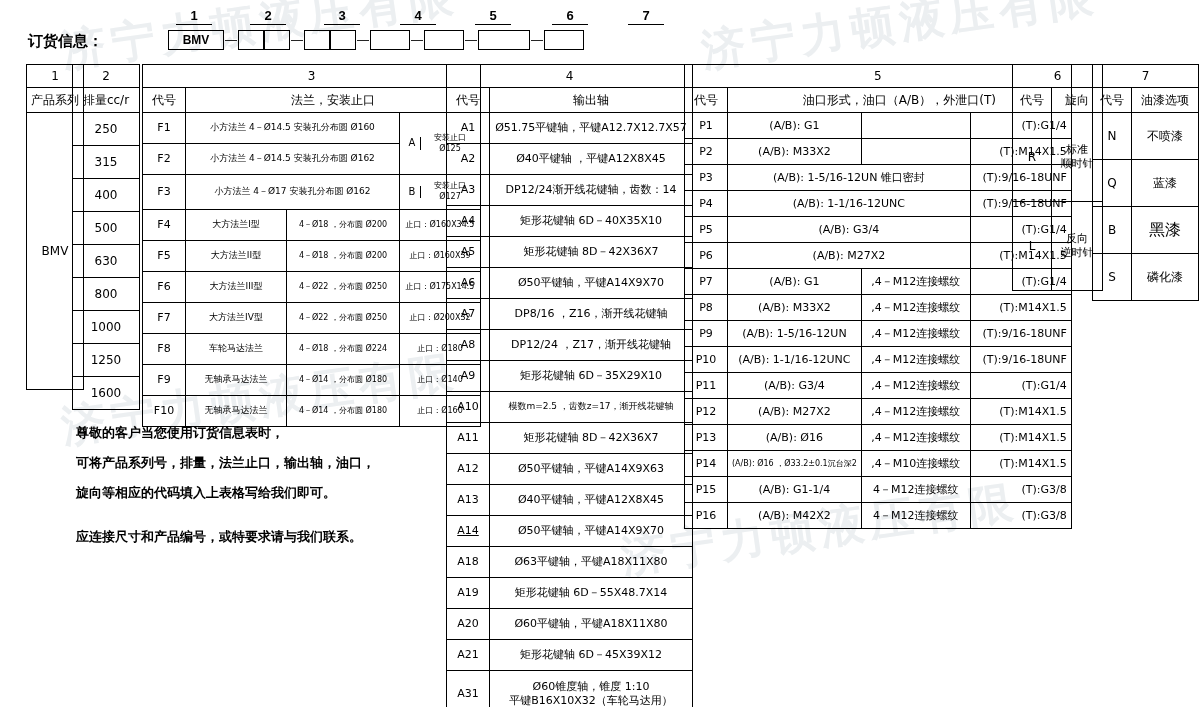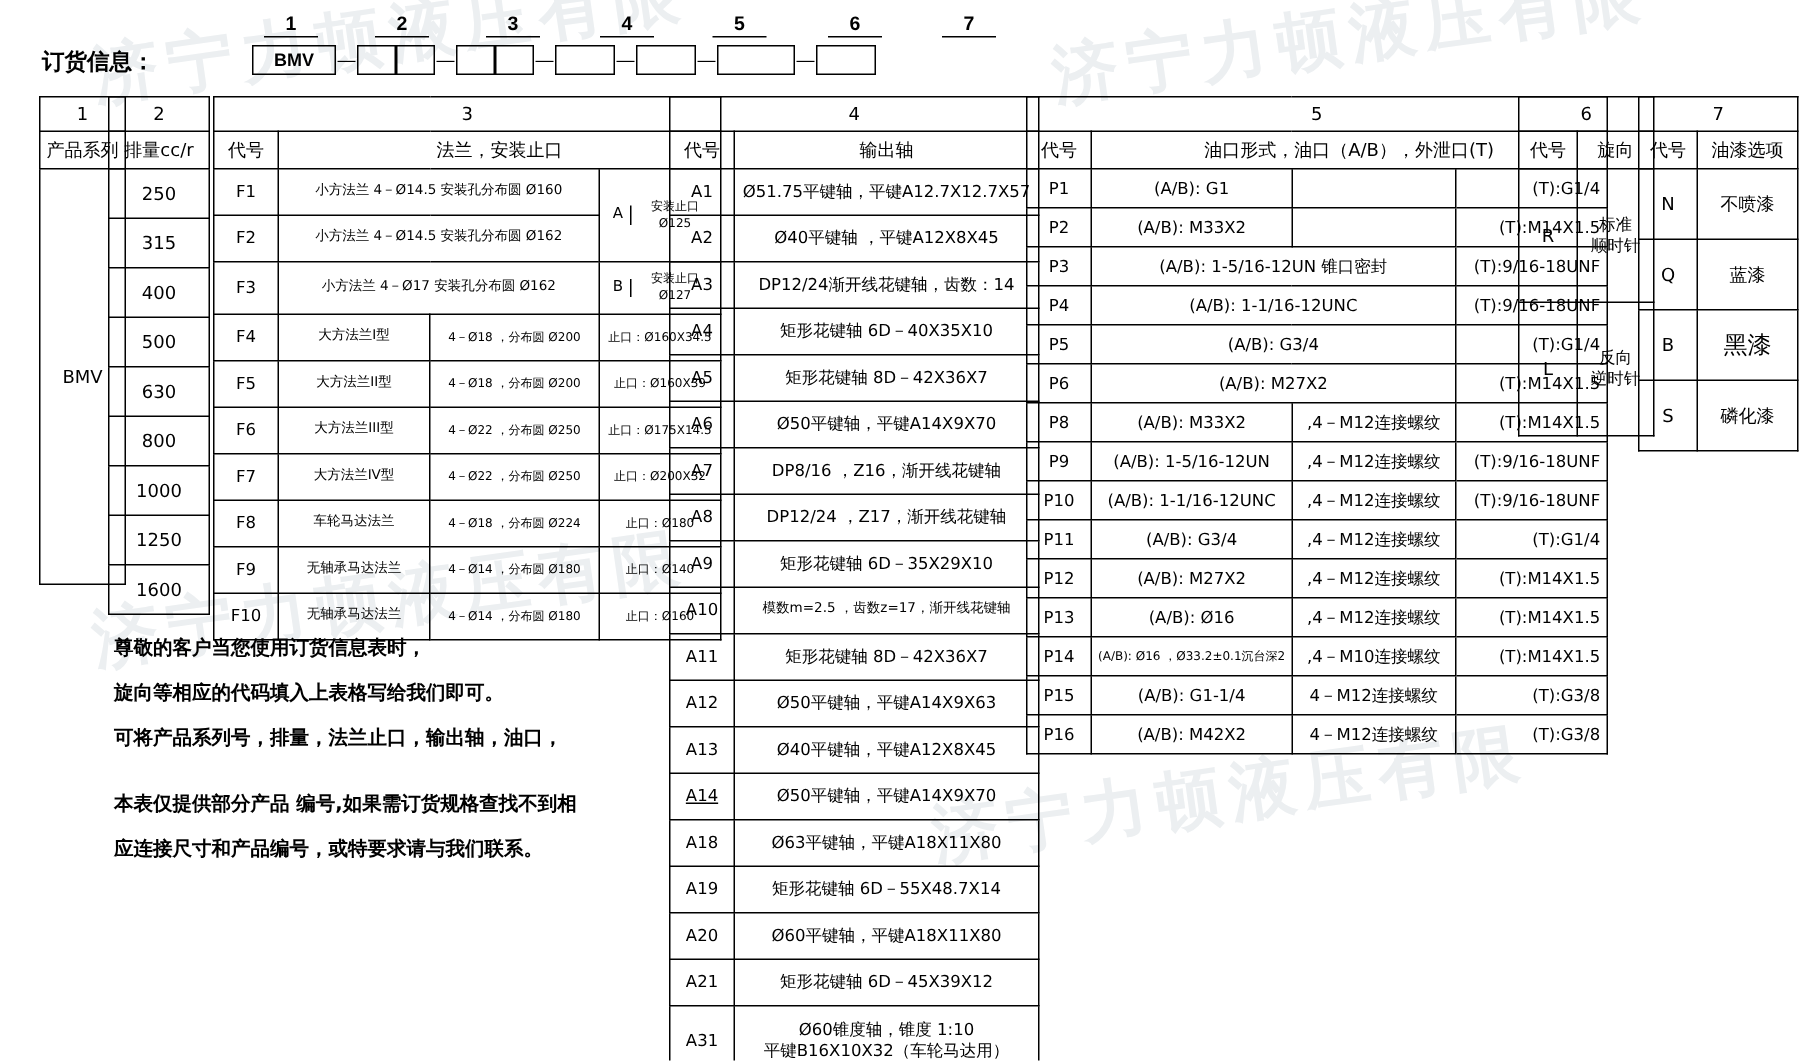--- a/index.html
+++ b/index.html
@@ -408,20 +408,26 @@
             <td style="height:21px;">P5</td>
             <td class="lft" colspan="2">(A/B): G3/4</td>
             <td style="text-align:right;">(T):G1/4</td>
           </tr>
       <tr>
             <td style="height:21px;">P6</td>
             <td class="lft" colspan="2">(A/B): M27X2</td>
             <td style="text-align:right;">(T):M14X1.5</td>
           </tr>
       <tr>
+            <td style="height:21px;">P7</td>
+            <td class="lft">(A/B): G1</td>
+            <td class="lft" style="border-left:none;border-right:none;">,4－M12连接螺纹</td>
+            <td style="text-align:right;">(T):G1/4</td>
+          </tr>
+      <tr>
             <td style="height:21px;">P8</td>
             <td class="lft">(A/B): M33X2</td>
             <td class="lft" style="border-left:none;border-right:none;">,4－M12连接螺纹</td>
             <td style="text-align:right;">(T):M14X1.5</td>
           </tr>
       <tr>
             <td style="height:21px;">P9</td>
             <td class="lft">(A/B): 1-5/16-12UN</td>
             <td class="lft" style="border-left:none;border-right:none;">,4－M12连接螺纹</td>
             <td style="text-align:right;">(T):9/16-18UNF</td>
@@ -521,20 +527,19 @@
       <tr>
             <td style="height:42px;font-size:12px;">S</td>
             <td style="font-size:12px;">磷化漆</td>
           </tr>
     </tbody>
       </table>
   </div>
 
   <div class="note">
     <p>尊敬的客户当您使用订货信息表时，</p>
+    <p>可将产品系列号，排量，法兰止口，输出轴，油口，</p>
     <p>旋向等相应的代码填入上表格写给我们即可。</p>
-    <p>可将产品系列号，排量，法兰止口，输出轴，油口，</p>
     <div class="gap"></div>
-    <p>本表仅提供部分产品 编号,如果需订货规格查找不到相</p>
     <p>应连接尺寸和产品编号，或特要求请与我们联系。</p>
   </div>
 
 </div>
 
 </body></html>

